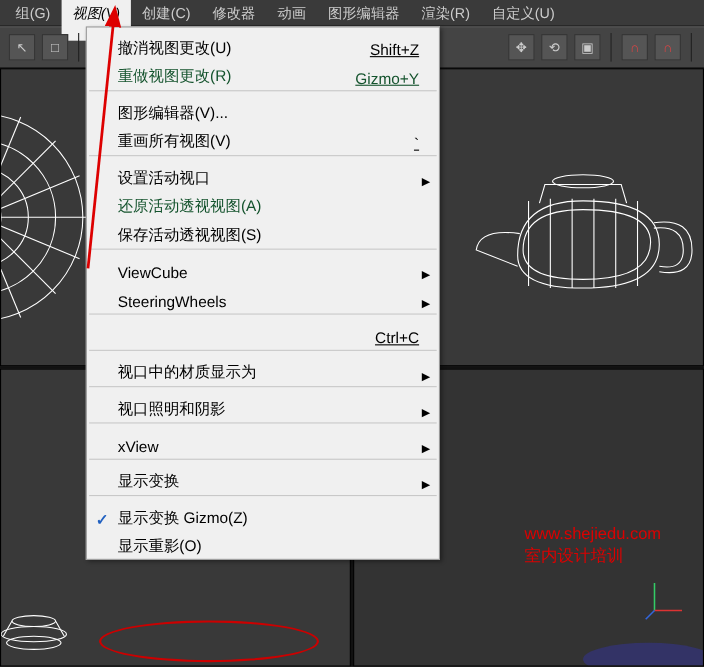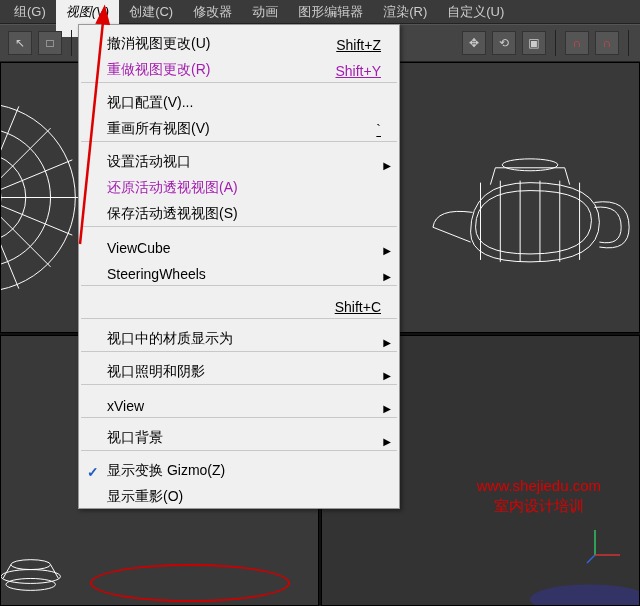--- a/index.html
+++ b/index.html
@@ -10,28 +10,28 @@
   .toolbar { height:38px; background:#444; border-top:1px solid #555; border-bottom:1px solid #222; display:flex; align-items:center; padding:0 8px; gap:6px; }
   .tbtn { width:24px; height:24px; background:#555; border:1px solid #333; display:flex; align-items:center; justify-content:center; color:#ccc; font-size:12px; }
   .tdiv { width:1px; height:26px; background:#222; margin:0 3px; }
   .viewports { position:absolute; top:62px; left:0; right:0; bottom:0; display:grid; grid-template-columns:1fr 1fr; grid-template-rows:1fr 1fr; gap:2px; background:#111; }
   .vp { background:#393939; border:1px solid #000; position:relative; overflow:hidden; }
   .vp-label { position:absolute; top:4px; left:10px; color:#ccc; font-size:13px; }
   .vp-label.persp { color:#fff; }
   .wire { stroke:#fff; stroke-width:1; fill:none; }
   .dropdown { position:absolute; top:24px; left:78px; width:322px; background:#f0f0f0; border:1px solid #999; box-shadow:2px 2px 4px rgba(0,0,0,0.4); font-size:14px; color:#000; padding:2px 0; }
   .dd-row { display:flex; align-items:flex-end; height:26px; padding:0 14px 0 28px; position:relative; }
-  .dd-row.disabled { color:#a21caf; }
+  .dd-row.disabled { color:#14532d; }
   .dd-row .shortcut { position:absolute; right:18px;text-decoration:underline; }
   .dd-row .arrow { position:absolute; right:8px; font-size:10px; }
   .dd-sep { height:1px; background:#c8c8c8; margin:3px 2px; }
   .dd-check { position:absolute; left:8px; color:#2060c0; font-weight:bold; }
   .anno-arrow { position:absolute; top:4px; left:62px; pointer-events:none; }
   .anno-ellipse { position:absolute; bottom:4px; left:90px; width:200px; height:38px; border:2px solid #c00; border-radius:50%; pointer-events:none; }
-  .watermark { position:absolute; right:38px; bottom:90px; color:#d00; font-size:15px; text-align:center; line-height:1.3; }
+  .watermark { position:absolute; right:38px; bottom:90px; color:#d00; font-size:15px; text-align:left; line-height:1.3; }
   .axis { position:absolute; right:14px; bottom:40px; width:40px; height:40px; }
   .axis line { stroke-width:1.4; }
 </style>
 </head>
 <body>
 
 <div class="menubar" id="menubar">
     <div class="mitem">组(G)</div>
     <div class="mitem open">视图(V)</div>
     <div class="mitem">创建(C)</div>
@@ -125,25 +125,25 @@
   </div>
 </div>
 
 <div class="dropdown" id="dropdown">
     <div class="dd-row">
       <span>撤消视图更改(U)</span>
       <span class="shortcut">Shift+Z</span>
     </div>
     <div class="dd-row disabled">
       <span>重做视图更改(R)</span>
-      <span class="shortcut">Shift+Y</span>
-    </div>
-    <div class="dd-sep"></div>
-    <div class="dd-row">
-      <span>视口配置(V)...</span>
+      <span class="shortcut">Gizmo+Y</span>
+    </div>
+    <div class="dd-sep"></div>
+    <div class="dd-row">
+      <span>图形编辑器(V)...</span>
     </div>
     <div class="dd-row">
       <span>重画所有视图(V)</span>
       <span class="shortcut">`</span>
     </div>
     <div class="dd-sep"></div>
     <div class="dd-row">
       <span>设置活动视口</span>
       <span class="arrow">▶</span>
     </div>
@@ -157,40 +157,40 @@
     <div class="dd-row">
       <span>ViewCube</span>
       <span class="arrow">▶</span>
     </div>
     <div class="dd-row">
       <span>SteeringWheels</span>
       <span class="arrow">▶</span>
     </div>
     <div class="dd-sep"></div>
     <div class="dd-row">
-      <span class="shortcut">Shift+C</span>
+      <span class="shortcut">Ctrl+C</span>
     </div>
     <div class="dd-sep"></div>
     <div class="dd-row">
       <span>视口中的材质显示为</span>
       <span class="arrow">▶</span>
     </div>
     <div class="dd-sep"></div>
     <div class="dd-row">
       <span>视口照明和阴影</span>
       <span class="arrow">▶</span>
     </div>
     <div class="dd-sep"></div>
     <div class="dd-row">
       <span>xView</span>
       <span class="arrow">▶</span>
     </div>
     <div class="dd-sep"></div>
     <div class="dd-row">
-      <span>视口背景</span>
+      <span>显示变换</span>
       <span class="arrow">▶</span>
     </div>
     <div class="dd-sep"></div>
     <div class="dd-row">
       <span class="dd-check">✓</span>
       <span>显示变换 Gizmo(Z)</span>
     </div>
     <div class="dd-row">
       <span>显示重影(O)</span>
     </div>

